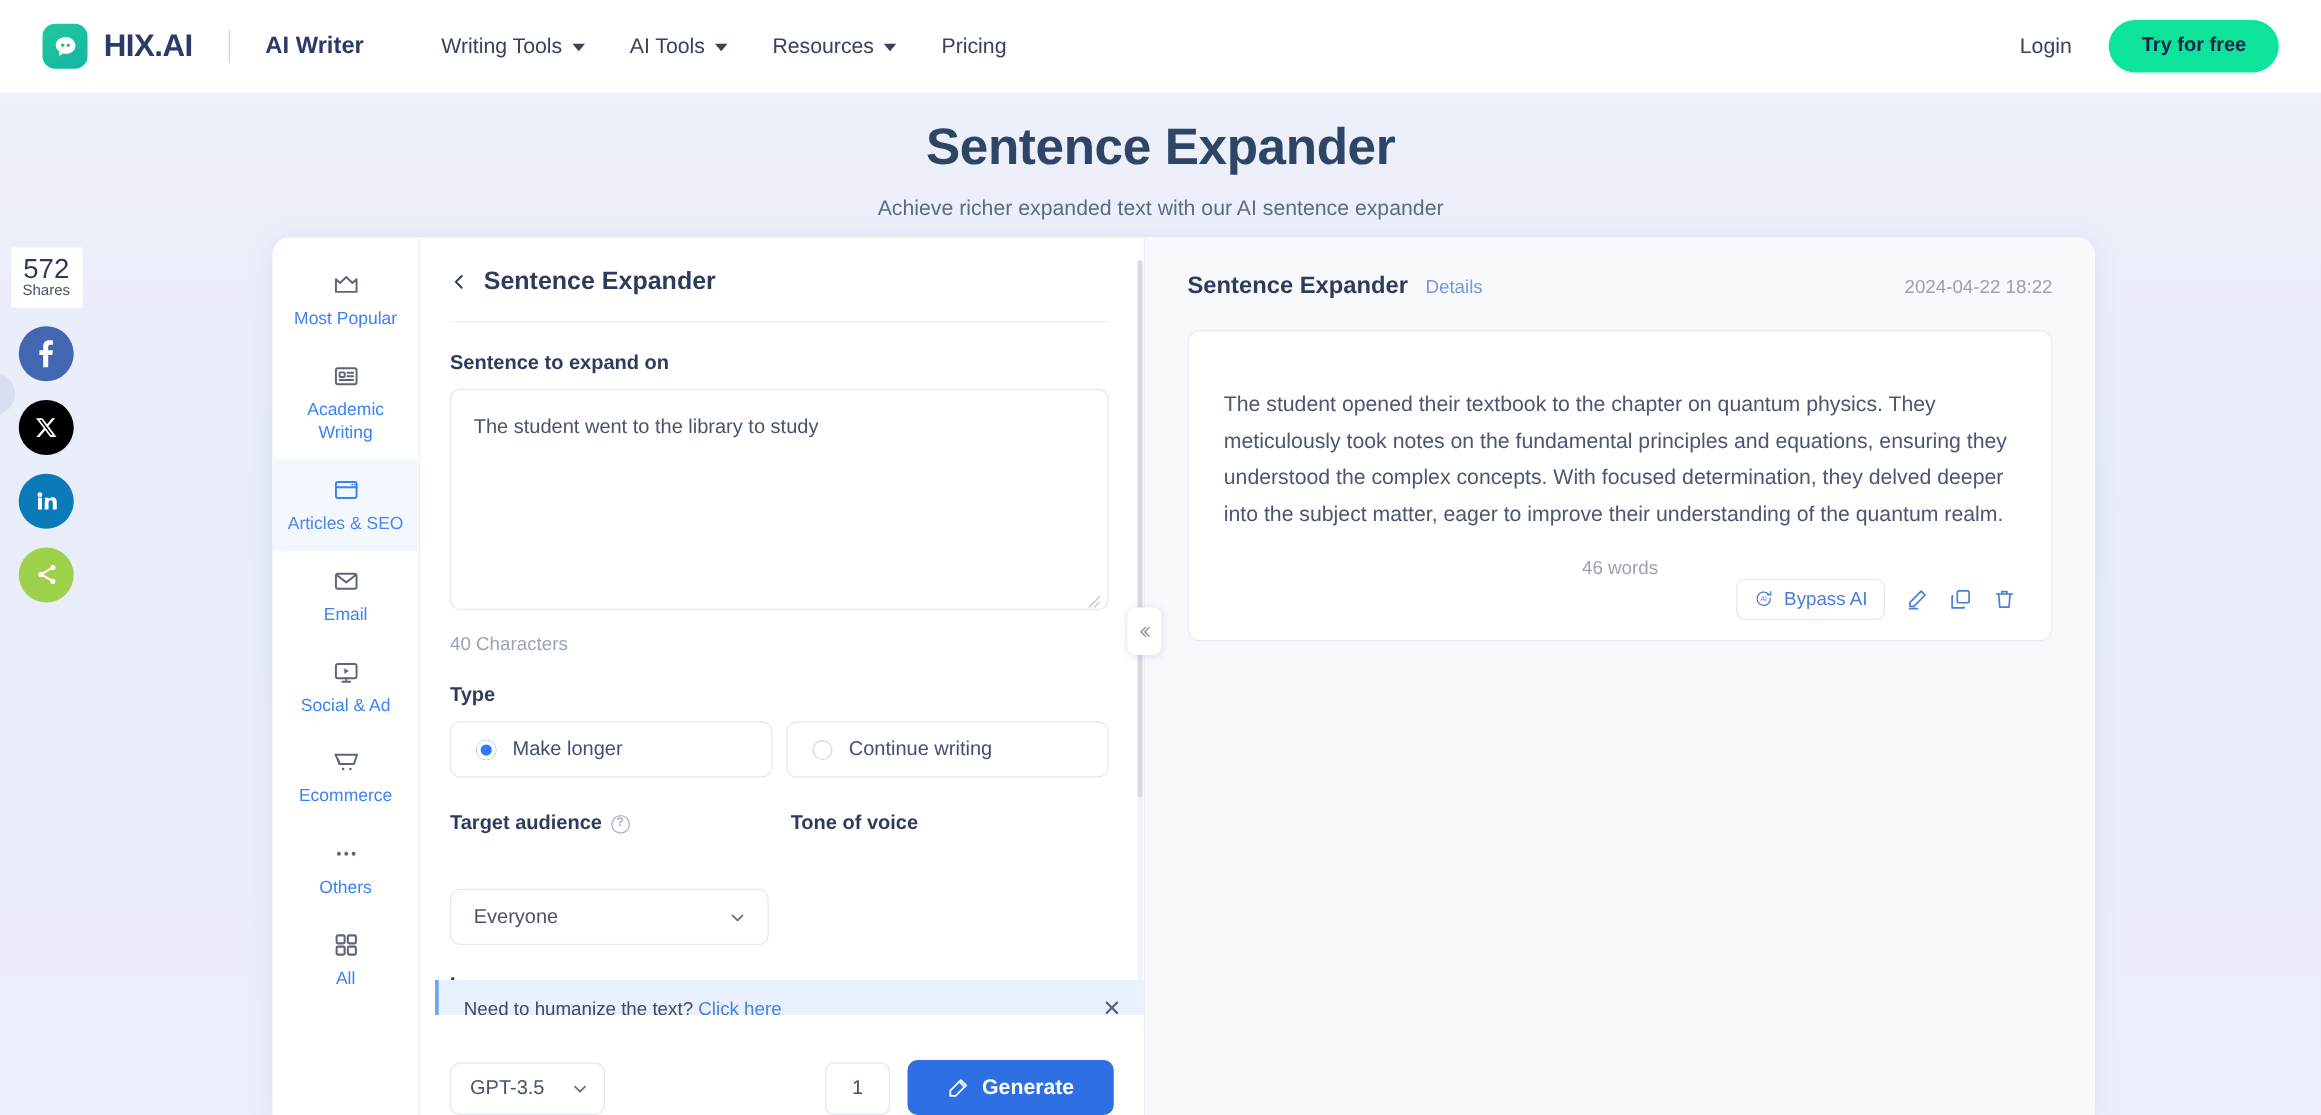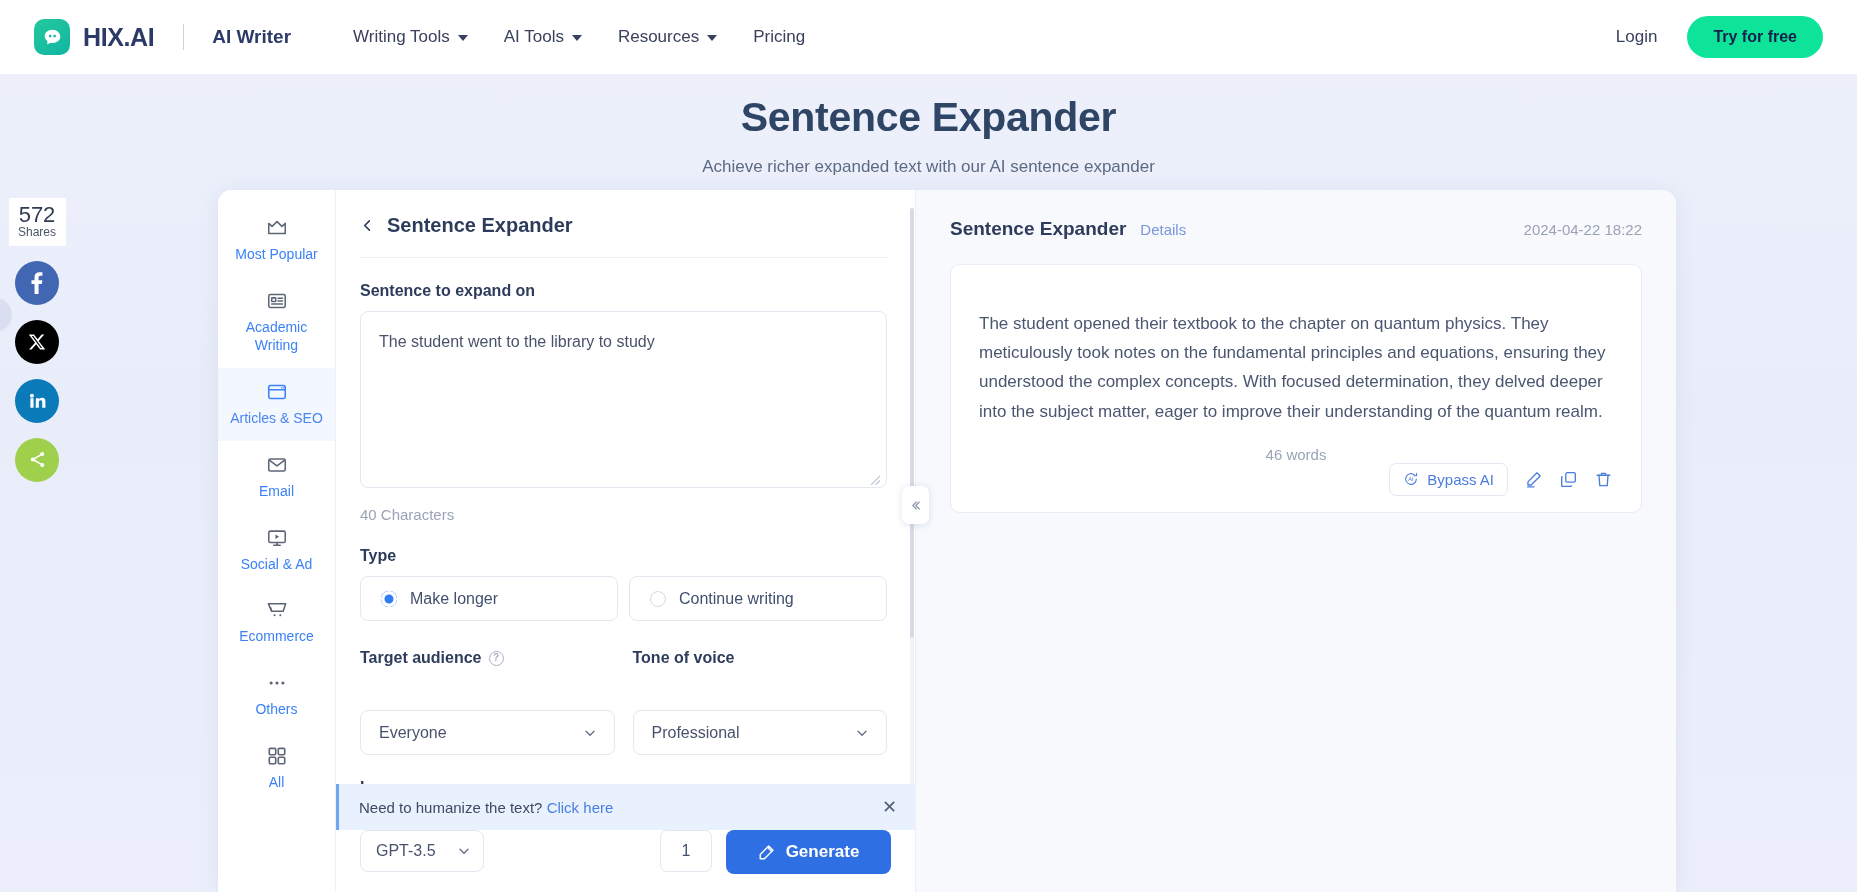--- a/index.html
+++ b/index.html
@@ -313,21 +313,21 @@
     font-size: 10px;
     display: flex;
     align-items: center;
     justify-content: center;
     line-height: 1;
   }
 
   
   .humanize {
     position: absolute;
-    left: 0; right: 0;
+    left: 12px; right: 0;
     bottom: 62px;
     height: 46px;
     background: #e8f1fd;
     border-left: 3px solid #6ea6f0;
     display: flex;
     align-items: center;
     padding: 0 18px 0 20px;
     font-size: 15px;
     color: #3f4a63;
   }
@@ -337,24 +337,24 @@
     color: #56617a;
     font-size: 18px;
     cursor: pointer;
     line-height: 1;
   }
 
   
   .gen-bar {
     position: absolute;
     left: 0; right: 0; bottom: 0;
-    height: 62px;
+    height: 80px;
     background: #ffffff;
     display: flex;
-    align-items: flex-start;
+    align-items: flex-end;
     padding: 0 24px 0 24px;
     gap: 14px;
   }
   .model-sel {
     width: 124px; height: 42px;
     border: 1px solid #e3e7ef;
     border-radius: 8px;
     display: flex;
     align-items: center;
     justify-content: space-between;
@@ -716,28 +716,20 @@
               <span class="sel-caret">
                 <svg width="16" height="16" viewBox="0 0 24 24" fill="none" stroke="currentColor" stroke-width="2.1" stroke-linecap="round" stroke-linejoin="round">
                     <path d="M6 9.5l6 6 6-6"></path>
                   </svg>
               </span>
             </div>
           </div>
           <div>
             <div class="fld-label">
               <span>Tone of voice</span>
-            </div>
-            <div class="select-box">
-              <span>Professional</span>
-              <span class="sel-caret">
-                <svg width="16" height="16" viewBox="0 0 24 24" fill="none" stroke="currentColor" stroke-width="2.1" stroke-linecap="round" stroke-linejoin="round">
-                    <path d="M6 9.5l6 6 6-6"></path>
-                  </svg>
-              </span>
             </div>
           </div>
         </div>
 
         <div class="fld-label">
           <span>Language</span>
         </div>
       </div>
 
       <div class="form-scrollbar">

